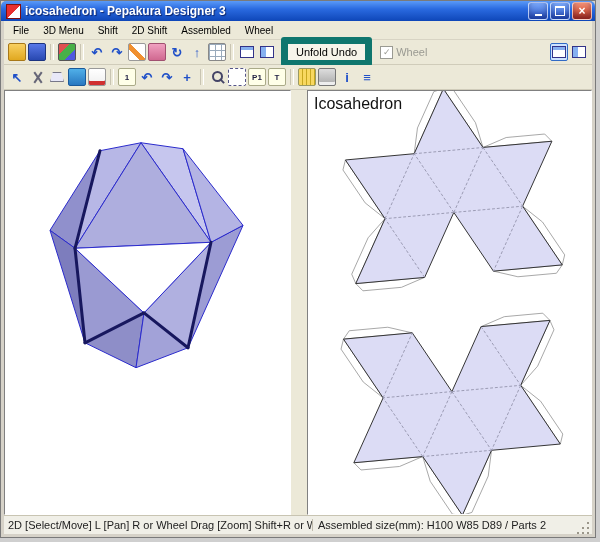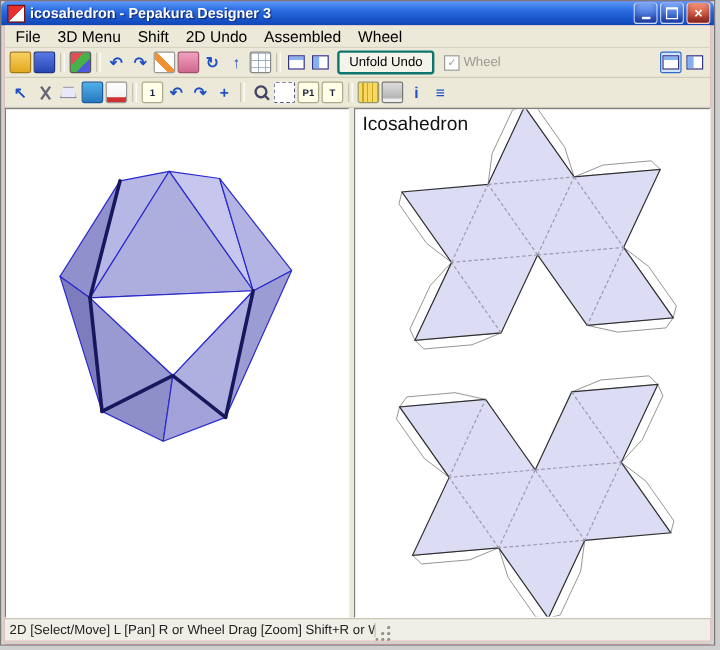--- a/index.html
+++ b/index.html
@@ -1,38 +1,38 @@
 <!DOCTYPE html>
 <html><head>
 <meta charset="utf-8">
 <style>
   html,body{margin:0;padding:0;width:600px;height:542px;overflow:hidden;
     background:#cfcfcf;font-family:"Liberation Sans",sans-serif;}
   .window{position:absolute;left:1px;top:1px;width:594px;height:536px;
-    background:#ec4899;border-left:3px solid #d6d2c8;border-right:3px solid #d6d2c8;
+    background:#eab308;border-left:3px solid #d6d2c8;border-right:3px solid #d6d2c8;
     border-bottom:3px solid #d6d2c8;box-shadow:0 0 0 1px #7a7a7a;box-sizing:border-box;
     display:flex;flex-direction:column;}
   
   .titlebar{height:20px;flex:0 0 20px;display:flex;align-items:center;padding:0 3px;
     background:linear-gradient(180deg,#5a9af8 0%,#2a6ae0 40%,#0e46b8 100%);
     border-radius:5px 5px 0 0;margin:0 -3px;}
   .appicon{width:13px;height:13px;margin:0 4px 0 2px;flex:0 0 13px;
     background:linear-gradient(135deg,#e83030 50%,#ffffff 50%);border:1px solid #801010;}
   .title{flex:1;color:#fff;font-size:12px;font-weight:bold;white-space:nowrap;
     text-shadow:1px 1px 1px rgba(0,0,40,.6);overflow:hidden;}
   .winbtn{width:18px;height:16px;margin-left:2px;border-radius:3px;display:flex;
     align-items:center;justify-content:center;color:#fff;font-size:12px;line-height:1;
     border:1px solid rgba(255,255,255,.6);box-shadow:inset 0 -5px 6px rgba(0,0,60,.35);cursor:default;}
   .min,.max{background:linear-gradient(#7aa7f8,#2a5ad0);}
   .close{background:linear-gradient(#f09078,#cc3410);font-weight:bold;}
   .minbar{width:7px;height:2px;background:#fff;align-self:flex-end;margin-bottom:3px;}
   .maxbox{width:8px;height:7px;border:1px solid #fff;border-top-width:2px;}
   
   .menubar{height:18px;flex:0 0 18px;display:flex;align-items:center;background:#ece9d8;
-    border-bottom:1px solid #d8d4c4;font-size:13px;padding-left:2px;}
+    border-bottom:1px solid #d8d4c4;font-size:10px;padding-left:2px;}
   .menu-item{padding:2px 7px;color:#000;cursor:default;}
   
   .toolbar{height:24px;flex:0 0 24px;display:flex;align-items:center;background:#ece9d8;
     border-bottom:1px solid #d0ccba;padding:0 3px;}
   .ticons{display:flex;align-items:center;}
   .ticon{width:18px;height:18px;margin:0 1px;display:inline-flex;align-items:center;
     justify-content:center;font-size:13px;border:1px solid transparent;border-radius:2px;
     box-sizing:border-box;position:relative;cursor:default;}
   .ticon.pressed{background:#cfe4ff;border-color:#316ac5;}
   .tsep{width:2px;height:16px;margin:0 3px;border-left:1px solid #c8c4b2;border-right:1px solid #fff;}
@@ -57,31 +57,31 @@
   .k-paint{background:linear-gradient(#50b0e8,#2878c0);border:1px solid #1a5a9a;}
   .k-edgecolor{background:linear-gradient(#fff,#eee);border:1px solid #999;box-shadow:inset 0 -4px 0 #d03030;}
   .k-label{font-size:8px;font-weight:bold;color:#224;background:#ffffe8;border:1px solid #aa8;}
   .k-zoom{border:1px solid transparent;}
   .k-zoom::after{content:"";position:absolute;left:3px;top:2px;width:7px;height:7px;border:2px solid #446;border-radius:50%;}
   .k-zoom::before{content:"";position:absolute;left:10px;top:11px;width:6px;height:2px;background:#446;transform:rotate(45deg);}
   .k-fit{border:1px dashed #558;background:#fff;}
   .k-ruler{background:repeating-linear-gradient(90deg,#f8d860 0 3px,#c8a820 3px 4px);border:1px solid #996;}
   .k-print{background:linear-gradient(#ddd,#aaa);border:1px solid #777;box-shadow:inset 0 -3px 0 #eee;}
   .unfold{margin:0 4px;padding:2px 8px;font-size:11px;font-family:"Liberation Sans",sans-serif;
-    background:#f6f4ea;border:2px solid #0f766e;border-radius:3px;cursor:default;}
+    background:#f6f4ea;border:7px solid #0f766e;border-radius:3px;cursor:default;}
   .autochk{display:inline-flex;align-items:center;margin:0 4px;font-size:11px;color:#9a9a92;}
   .autochk .box{width:11px;height:11px;background:#fff;border:1px solid #9a9a92;margin-right:3px;
     font-size:9px;line-height:11px;text-align:center;color:#9a9a92;}
   
   .client{flex:1;display:flex;background:#ece9d8;min-height:0;}
   .pane{background:#fff;border:1px solid;border-color:#808080 #ffffff #ffffff #808080;
     box-sizing:border-box;position:relative;overflow:hidden;}
   .pane3d{width:287px;flex:0 0 287px;}
   .splitter{width:4px;flex:0 0 4px;background:#ece9d8;cursor:col-resize;}
-  .pane2d{flex:1;}
+  .pane2d{flex:1;margin-left:12px;}
   .pane svg{display:block;width:100%;height:100%;}
   .sheetTitle{position:absolute;left:6px;top:4px;font-size:16px;color:#111;z-index:2;}
   
   .statusbar{height:18px;flex:0 0 18px;display:flex;align-items:center;background:#f0efe7;
     border-top:1px solid #c8c4b2;font-size:11px;color:#222;padding-left:4px;}
   .st-left{flex:0 0 auto;white-space:nowrap;overflow:hidden;border-right:1px solid #c0bcae;
     padding-right:4px;max-width:300px;}
   .st-right{flex:1;white-space:nowrap;padding-left:5px;}
   .grip{width:14px;height:14px;margin-right:1px;align-self:flex-end;
     background:
@@ -106,21 +106,21 @@
     <span class="winbtn max">
         <i class="maxbox"></i>
       </span>
     <span class="winbtn close">×</span>
   </div>
 
   <div class="menubar" id="menubar">
       <span class="menu-item">File</span>
       <span class="menu-item">3D Menu</span>
       <span class="menu-item">Shift</span>
-      <span class="menu-item">2D Undo</span>
+      <span class="menu-item">2D Shift</span>
       <span class="menu-item">Assembled</span>
       <span class="menu-item">Wheel</span>
     </div>
 
   <div class="toolbar">
     <div class="ticons" id="tb1icons">
         <span class="ticon k-folder"></span>
         <span class="ticon k-floppy"></span>
         <span class="tsep"></span>
         <span class="ticon k-cube"></span>
@@ -246,16 +246,17 @@
             <line x1="119.57148515466969" y1="367.2541606666388" x2="78.27398173739432" y2="308.2752134778314" stroke="#9a9ab2" stroke-width="1" stroke-dasharray="3 2"></line>
             <line x1="78.27398173739432" y1="308.2752134778314" x2="108.70249658272459" y2="243.02105281119265" stroke="#9a9ab2" stroke-width="1" stroke-dasharray="3 2"></line>
           </g>
         </svg>
     </div>
 
   </div>
 
   <div class="statusbar">
     <span class="st-left">2D [Select/Move] L [Pan] R or Wheel Drag [Zoom] Shift+R or Whee</span>
+    <span class="st-right">Assembled size(mm): H100 W85 D89 / Parts 2</span>
     <span class="grip"></span>
   </div>
 
 </div>
 
 </body></html>

